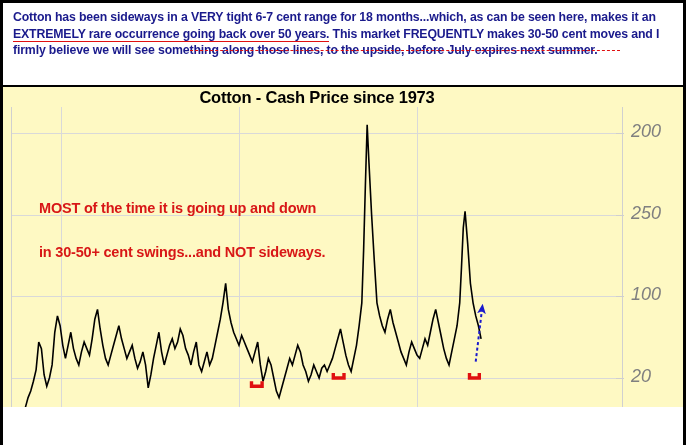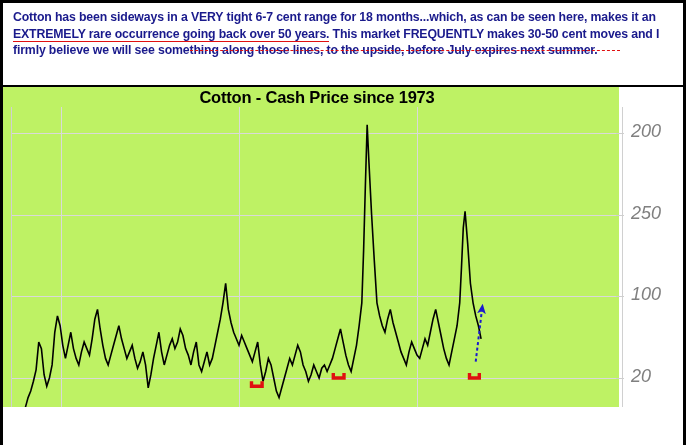--- a/index.html
+++ b/index.html
@@ -47,22 +47,22 @@
   .dashline {
     position: absolute;
     left: 187px; top: 47px;
     width: 430px; height: 0;
     border-bottom: 1.5px dashed #e01010;
   }
   
   #chart-wrap {
     position: absolute;
     left: 0; top: 84px;
-    width: 616px; height: 358px;
-    background: #bef264;
+    width: 680px; height: 358px;
+    background: #fef9c3;
   }
   #plot {
     position: absolute;
     left: 8px; top: 20px;
     width: 612px; height: 380px;
   }
   .gridline-h {
     position: absolute;
     left: 0; width: 612px;
     height: 1px; background: #d9d9d9;
@@ -196,20 +196,24 @@
 
       <div class="ylabel" style="top:15px">200</div>
       <div class="ylabel" style="top:97px">250</div>
       <div class="ylabel" style="top:178px">100</div>
       <div class="ylabel" style="top:260px">20</div>
 
       <div class="xlabel" style="left:50px">1977</div>
       <div class="xlabel" style="left:228px">1997</div>
       <div class="xlabel" style="left:406px">2017</div>
 
+      <div id="annot-red">
+        <div>MOST of the time it is going up and down</div>
+        <div>in 30-50+ cent swings...and NOT sideways.</div>
+      </div>
 
       <svg class="overlay" id="svg-overlay" viewBox="0 0 612 318" preserveAspectRatio="none">
         <polyline id="price-line" fill="none" stroke="#000000" stroke-width="1.6" stroke-linejoin="miter" stroke-linecap="butt" points="14.40,300.40 17.07,290.60 19.74,284.07 22.41,274.27 25.08,262.83 27.75,235.07 30.42,241.60 33.09,267.73 35.76,279.17 38.43,271.00 41.10,257.93 43.77,225.27 46.44,208.93 49.11,218.73 51.78,238.33 54.45,251.40 57.12,238.33 59.79,225.27 62.46,241.60 65.13,251.40 67.80,257.93 70.47,244.87 73.14,235.07 75.81,241.60 78.48,248.13 81.15,231.80 83.82,212.20 86.49,202.40 89.16,222.00 91.83,238.33 94.50,251.40 97.17,257.93 99.84,248.13 102.51,238.33 105.18,228.53 107.85,218.73 110.52,231.80 113.19,241.60 115.86,251.40 118.53,244.87 121.20,238.33 123.87,251.40 126.54,261.20 129.21,254.67 131.88,244.87 134.55,257.93 137.22,280.80 139.89,267.73 142.56,251.40 145.23,238.33 147.90,225.27 150.57,244.87 153.24,257.93 155.91,248.13 158.58,238.33 161.25,231.80 163.92,241.60 166.59,235.07 169.26,222.00 171.93,228.53 174.60,241.60 177.27,248.13 179.94,257.93 182.61,244.87 185.28,235.07 187.95,257.93 190.62,264.47 193.29,254.67 195.96,244.87 198.63,257.93 201.30,251.40 203.97,238.33 206.64,225.27 209.31,212.20 211.98,195.87 214.65,176.27 217.32,202.40 219.99,215.47 222.66,225.27 225.33,231.80 228.00,238.33 230.67,228.53 233.34,235.07 236.01,241.60 238.68,248.13 241.35,254.67 244.02,244.87 246.69,235.07 249.36,257.93 252.03,274.27 254.70,264.47 257.37,251.40 260.04,257.93 262.71,271.00 265.38,284.07 268.05,290.60 270.72,280.80 273.39,271.00 276.06,261.20 278.73,251.40 281.40,257.93 284.07,248.13 286.74,238.33 289.41,244.87 292.08,257.93 294.75,264.47 297.42,274.27 300.09,267.73 302.76,257.93 305.43,264.47 308.10,271.00 310.77,261.20 313.44,257.93 316.11,264.47 318.78,257.93 321.45,251.40 324.12,241.60 326.79,231.80 329.46,222.00 332.13,235.07 334.80,248.13 337.47,257.93 340.14,264.47 342.81,251.40 345.48,238.33 348.15,218.73 350.82,195.87 352.60,143.60 354.38,78.27 356.16,17.83 357.94,55.40 360.61,107.67 363.28,153.40 365.95,195.87 368.62,208.93 371.29,218.73 373.96,225.27 376.63,212.20 379.30,202.40 381.97,215.47 384.64,225.27 387.31,235.07 389.98,244.87 392.65,251.40 395.32,257.93 397.99,244.87 400.66,235.07 403.33,241.60 406.00,248.13 408.67,251.40 411.34,241.60 414.01,231.80 416.68,238.33 419.35,225.27 422.02,212.20 424.69,202.40 427.36,215.47 430.03,228.53 432.70,241.60 435.37,251.40 438.04,257.93 440.71,244.87 443.38,231.80 446.05,218.73 448.72,195.87 450.50,159.93 452.28,120.73 454.06,104.40 456.73,137.07 459.40,176.27 462.07,195.87 464.74,208.93 467.41,218.73 470.08,231.80"></polyline>
         <g id="brackets-group">
             <path d="M240.5,274.2 L240.5,279.2 L251.1,279.2 L251.1,274.2" fill="none" stroke="#e01010" stroke-width="3.4"></path>
             <path d="M322.3,266.0 L322.3,271.0 L333.0,271.0 L333.0,266.0" fill="none" stroke="#e01010" stroke-width="3.4"></path>
             <path d="M458.5,266.0 L458.5,271.0 L468.3,271.0 L468.3,266.0" fill="none" stroke="#e01010" stroke-width="3.4"></path>
           </g>
         <g id="arrow-group">
           <defs>

